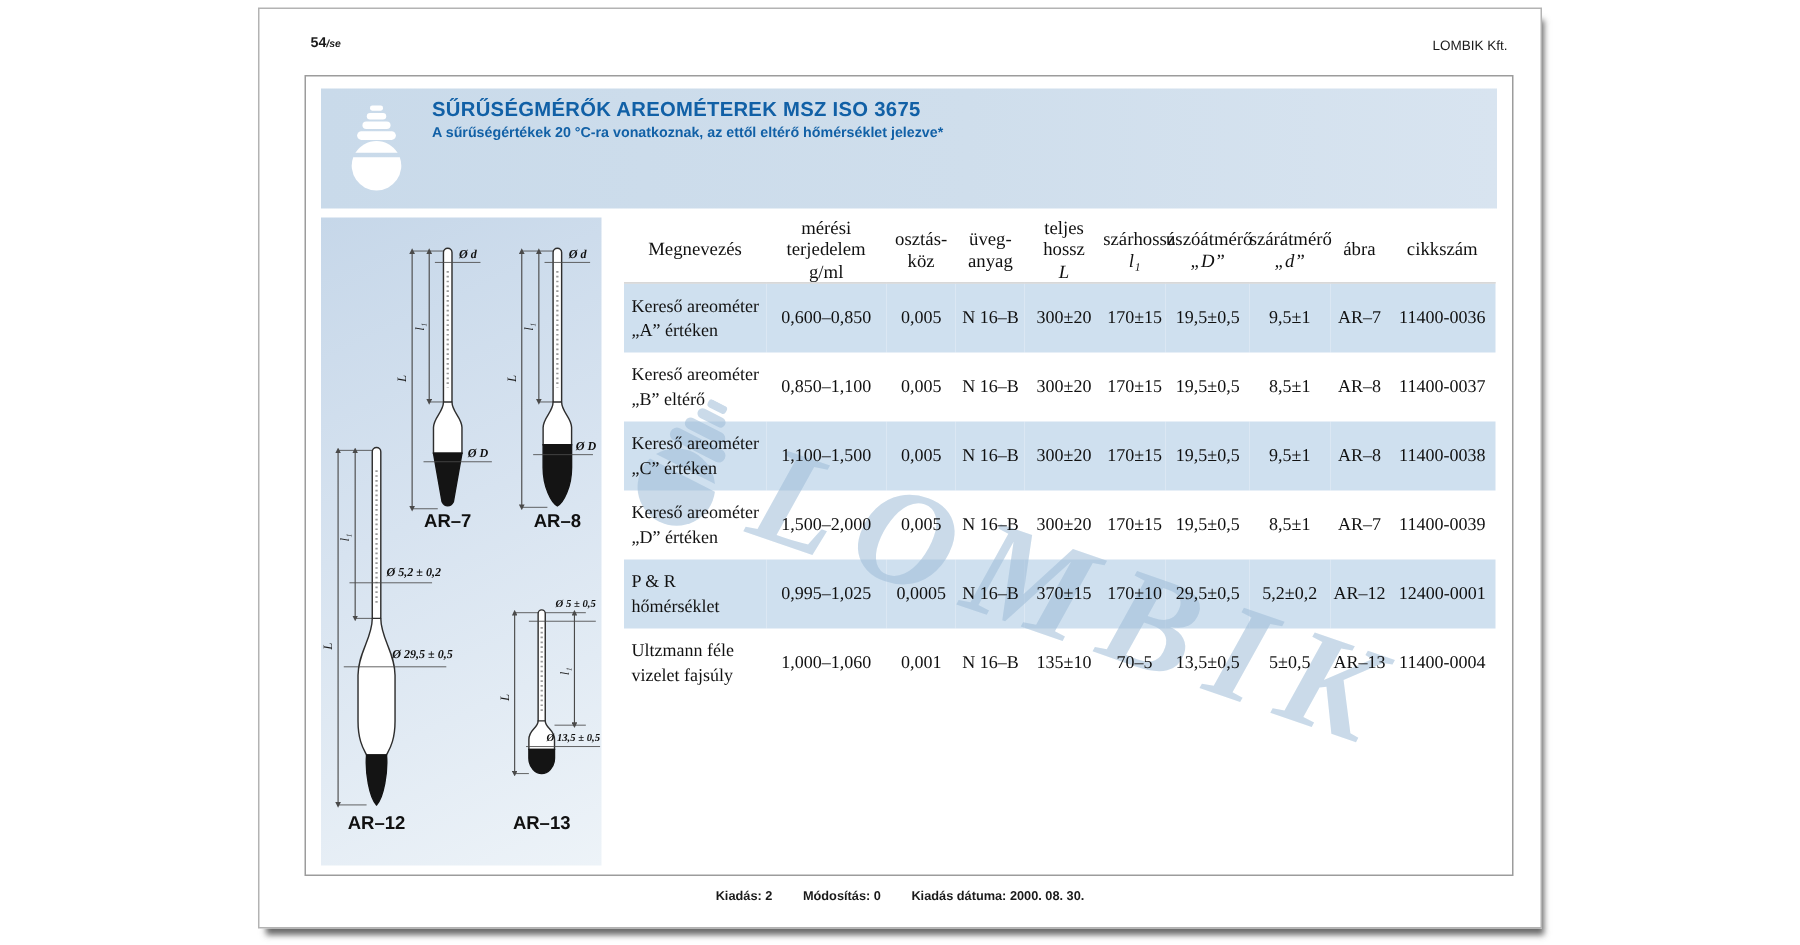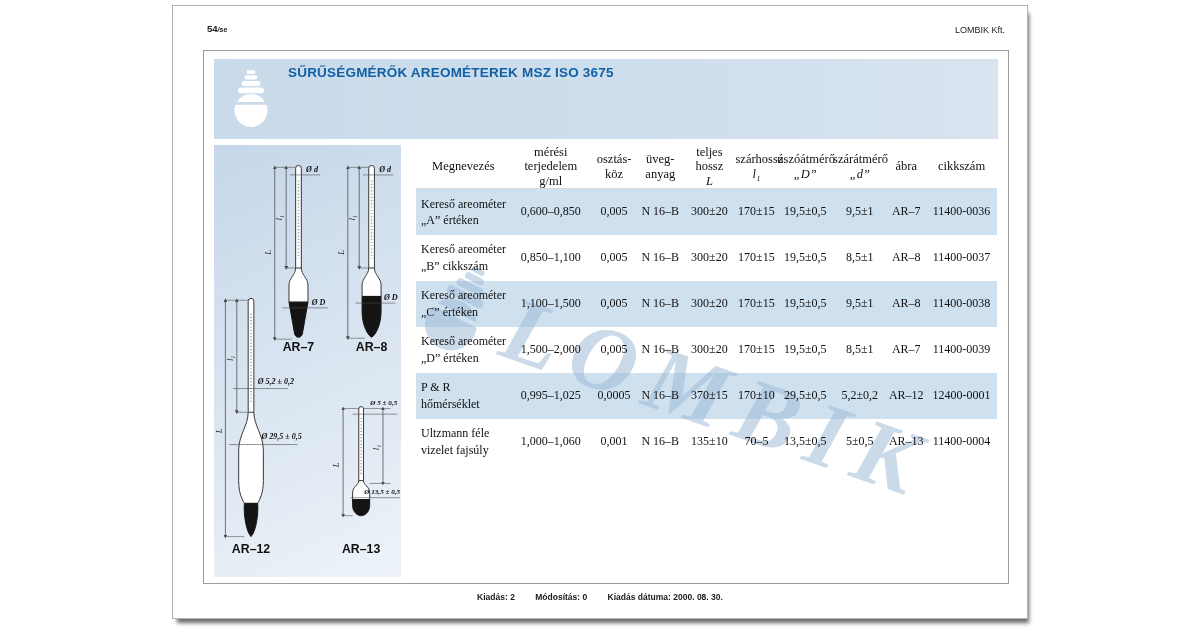--- a/index.html
+++ b/index.html
@@ -79,20 +79,21 @@
           <rect x="26" y="0" width="12" height="5" rx="2"></rect>
           <rect x="23" y="7" width="18" height="6" rx="3"></rect>
           <rect x="19" y="15" width="26" height="7" rx="3.5"></rect>
           <rect x="14" y="24" width="36" height="8" rx="4"></rect>
           <path d="M12.4 44 A23 23 0 0 1 51.6 44 Z"></path>
           <path d="M10.4 48 A23 23 0 1 0 53.6 48 Z"></path>
         </g>
       </svg>
       <div class="band-text">
         <div class="t1">SŰRŰSÉGMÉRŐK AREOMÉTEREK MSZ ISO 3675</div>
+        <div class="t2">A sűrűségértékek 20 °C-ra vonatkoznak, az ettől eltérő hőmérséklet jelezve*</div>
       </div>
     </div>
 
     <div class="panel">
       <svg viewBox="0 0 197 432">
         <defs>
           <marker id="arw" viewBox="0 0 10 10" refX="5" refY="5" markerWidth="5" markerHeight="5" orient="auto-start-reverse">
             <path d="M0 0L10 5L0 10z" fill="#4a4a4a"></path>
           </marker>
         </defs>
@@ -215,21 +216,21 @@
             <td><span class="cellv">300±20</span></td>
             <td><span class="cellv">170±15</span></td>
             <td><span class="cellv">19,5±0,5</span></td>
             <td><span class="cellv">9,5±1</span></td>
             <td><span class="cellv">AR–7</span></td>
             <td><span class="cellv">11400-0036</span></td>
           </tr>
           <tr>
             <td class="name">
                 <span class="cellv">Kereső areométer</span>
-                <span class="cellv">„B” cikkszám</span>
+                <span class="cellv">„B” eltérő</span>
               </td>
             <td><span class="cellv">0,850–1,100</span></td>
             <td><span class="cellv">0,005</span></td>
             <td><span class="cellv">N 16–B</span></td>
             <td><span class="cellv">300±20</span></td>
             <td><span class="cellv">170±15</span></td>
             <td><span class="cellv">19,5±0,5</span></td>
             <td><span class="cellv">8,5±1</span></td>
             <td><span class="cellv">AR–8</span></td>
             <td><span class="cellv">11400-0037</span></td>

